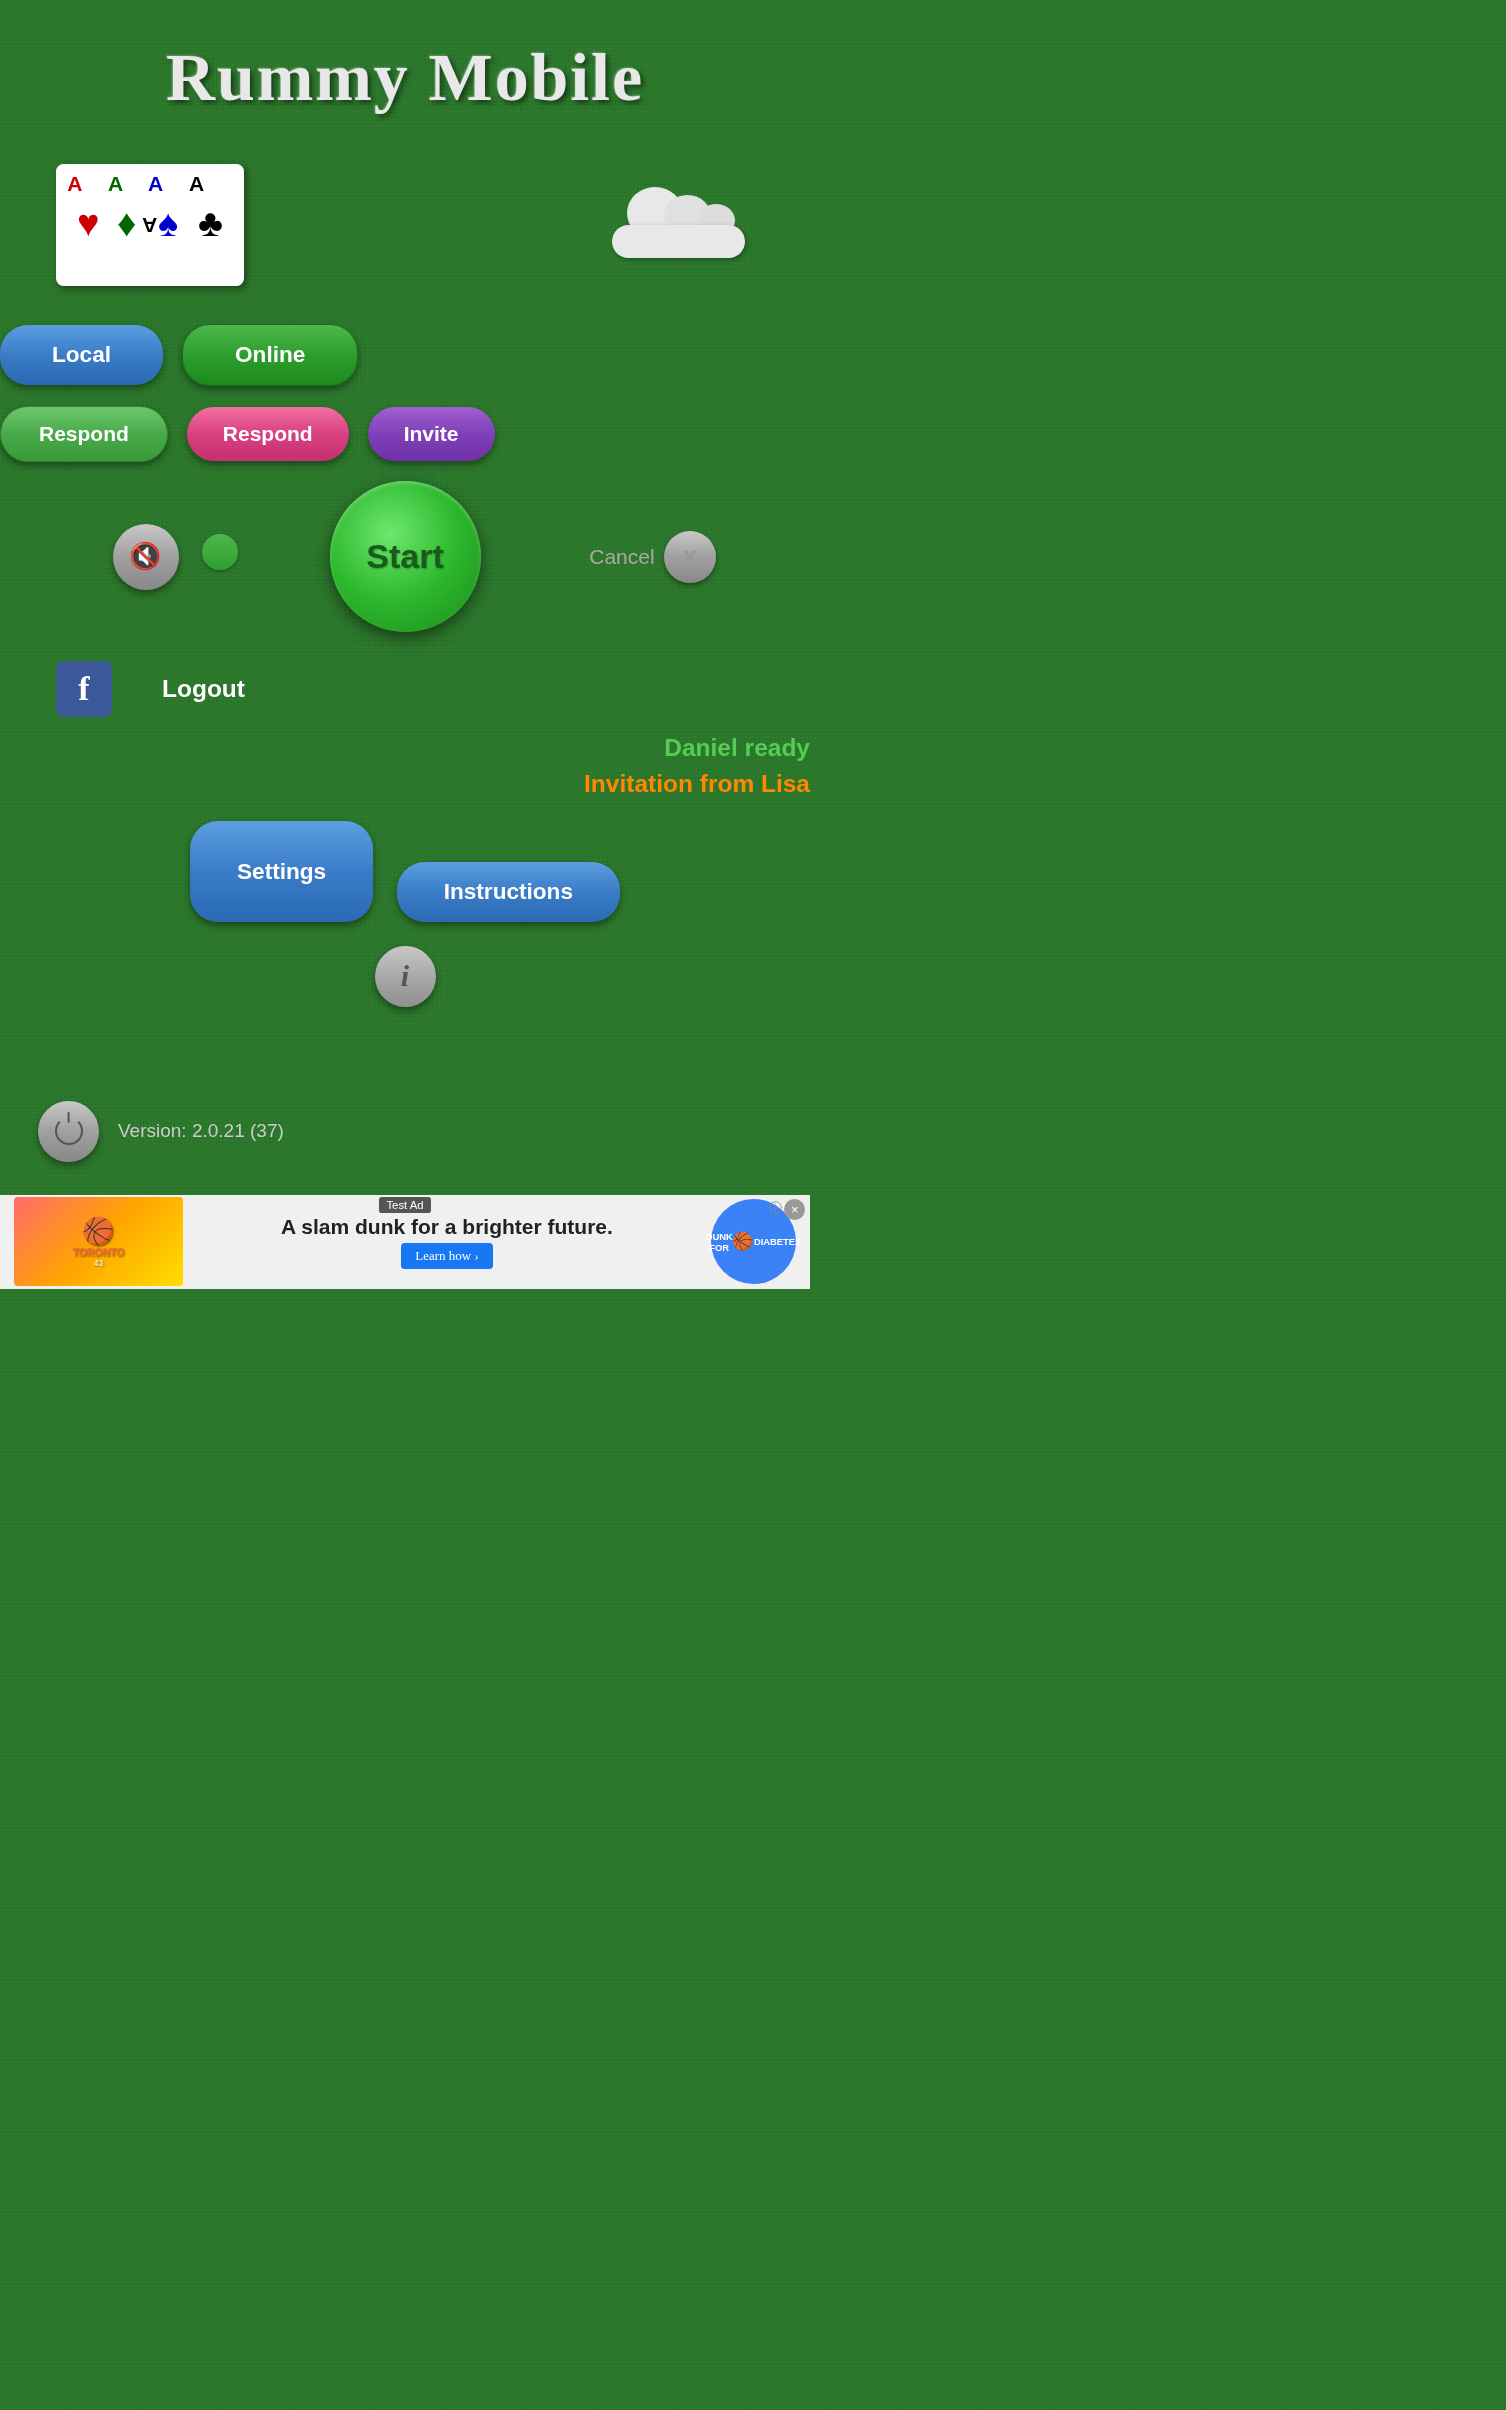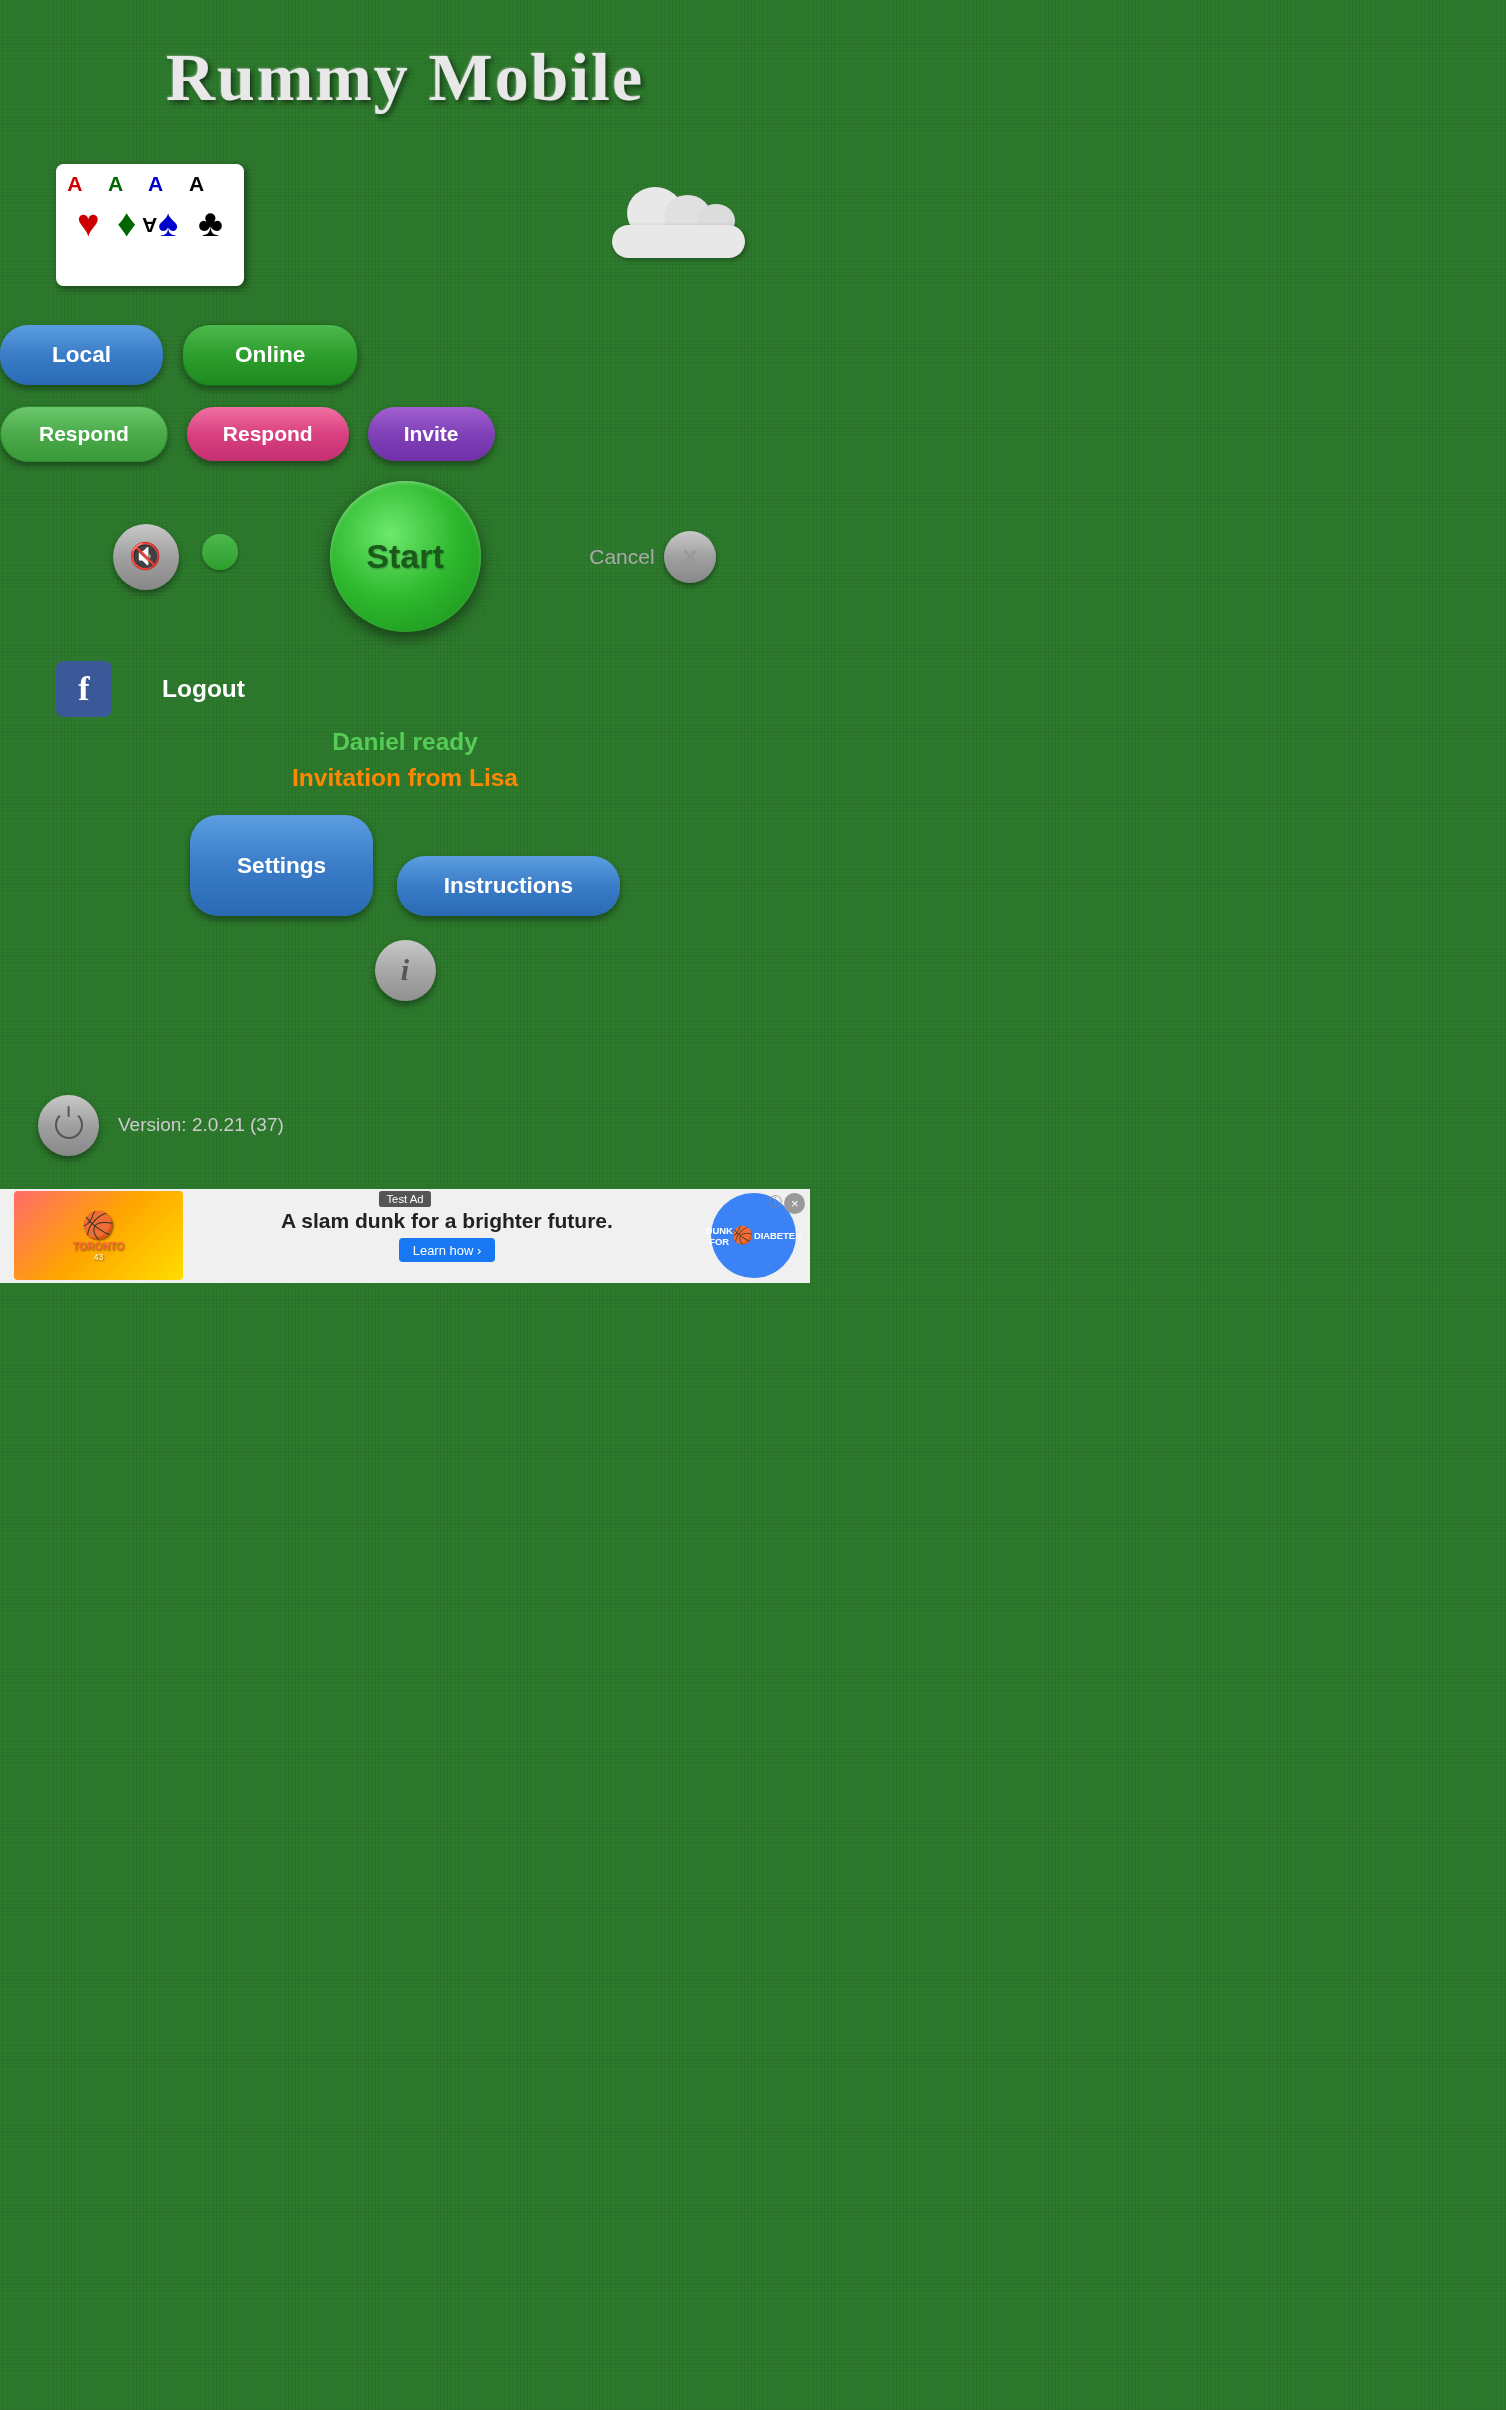--- a/index.html
+++ b/index.html
@@ -328,22 +328,22 @@
       border: none;
       color: white;
       font-size: 24.5px;
       font-weight: bold;
       cursor: pointer;
       margin-left: 36px;
     }
 
     
     .status-section {
-      text-align: center;
-      margin: 2px 0;
+      text-align: right;
+      margin: 8px 0;
     }
 
     .daniel-ready {
       font-size: 24.5px;
       font-weight: bold;
       color: #55cc55;
     }
 
     .invitation-text {
       font-size: 24.5px;
@@ -507,20 +507,21 @@
     .ad-cta {
       display: inline-block;
       margin-top: 4.7px;
       background: #1877f2;
       color: white;
       padding: 4.7px 14px;
       border-radius: 3.8px;
       font-size: 13px;
       cursor: pointer;
       border: none;
+      font-family: Liberation Serif, serif;
     }
 
     .ad-badge {
       width: 85px;
       height: 85px;
       background: #3b82f6;
       border-radius: 50%;
       display: flex;
       align-items: center;
       justify-content: center;

